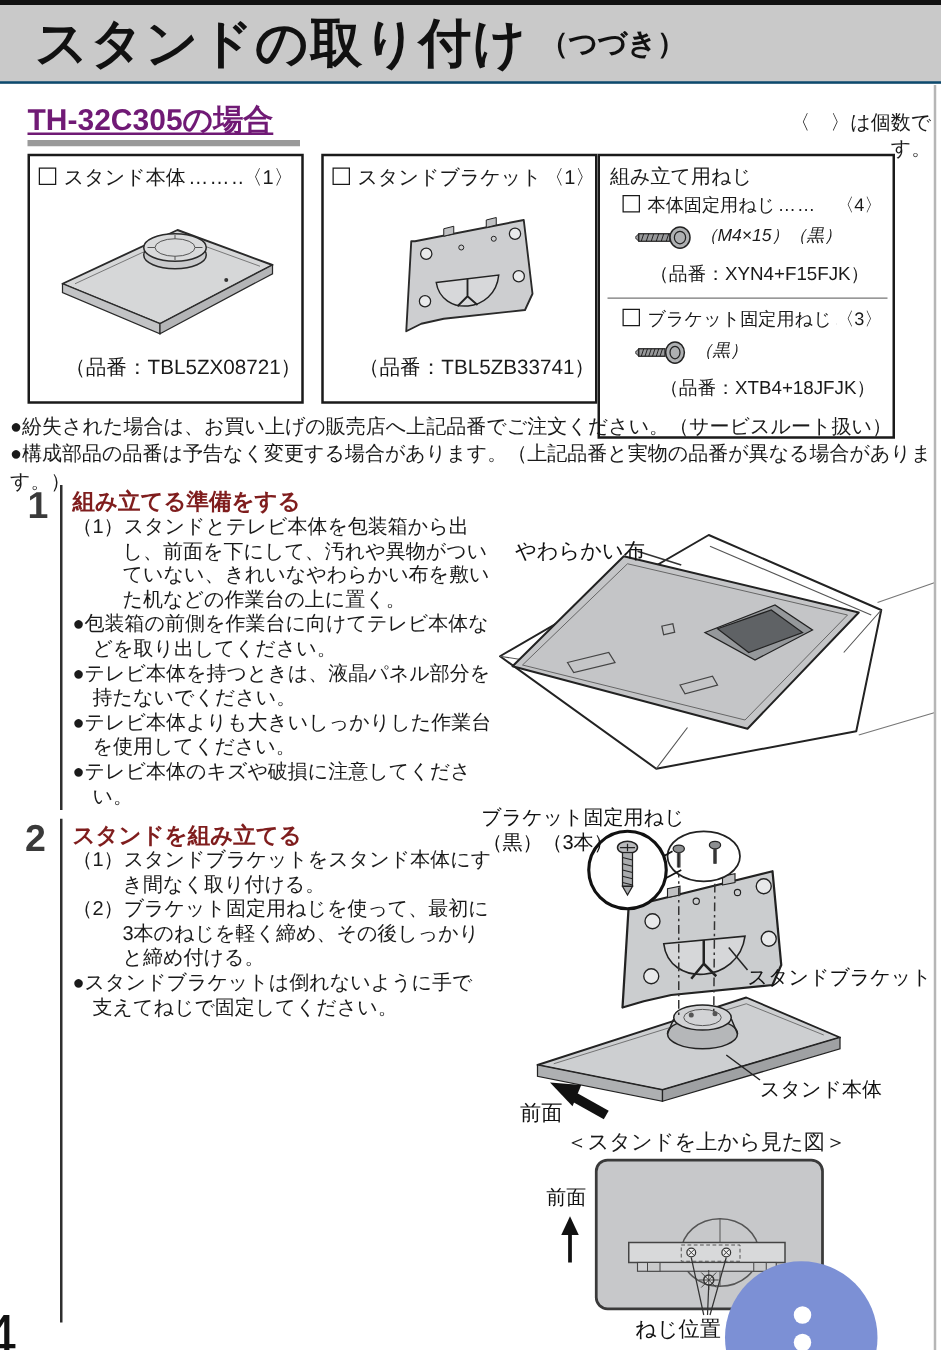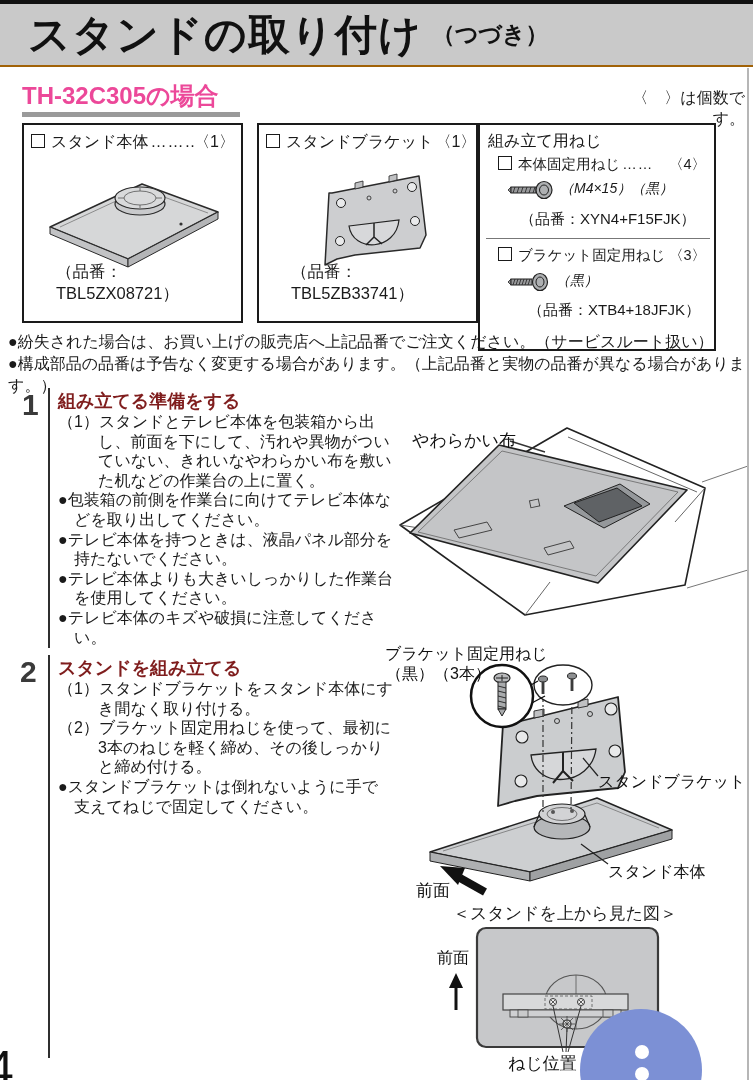--- a/index.html
+++ b/index.html
@@ -3,35 +3,35 @@
 <meta charset="utf-8">
 <style>
   html,body{margin:0;padding:0;background:#fff;}
   .page{
     position:relative;width:753px;height:1080px;background:#fff;overflow:hidden;
     font-family:"Liberation Sans","DejaVu Sans",sans-serif;color:#1a1a1a;
   }
   .abs{position:absolute;}
   
   .topbar{left:0;top:0;width:753px;height:4px;background:#111;}
-  .band{left:0;top:4px;width:753px;height:63px;background:#c9c9c9;border-bottom:2px solid #a16207;
+  .band{left:0;top:4px;width:753px;height:63px;background:#c9c9c9;border-bottom:2px solid #0c4a6e;
         display:flex;align-items:center;padding-left:28px;box-sizing:border-box;}
   .band .title{font-size:42px;font-weight:bold;letter-spacing:1px;color:#111;}
   .band .suffix{font-size:23px;font-weight:bold;margin-left:10px;color:#111;}
-  .model{left:22px;top:80px;font-size:24px;font-weight:bold;color:#ec4899;}
+  .model{left:22px;top:80px;font-size:24px;font-weight:bold;color:#701a75;text-decoration:underline;}
   .model-underline{left:22px;top:112px;width:218px;height:5px;background:#9a9a9a;}
   .qty{left:600px;top:88px;width:145px;font-size:16px;text-align:right;}
   
   .pbox{border:2px solid #1a1a1a;box-sizing:border-box;background:#fff;}
   .phead{display:flex;align-items:baseline;padding:7px 6px 0 7px;font-size:16px;white-space:nowrap;}
   .chk{display:inline-block;width:12px;height:12px;border:1.5px solid #1a1a1a;background:#fff;
        margin-right:6px;flex:none;position:relative;top:1px;}
   .leader{letter-spacing:1px;margin-left:2px;overflow:hidden;}
   .cnt{margin-left:auto;}
-  .pnum{position:absolute;left:0;right:0;bottom:16px;text-align:left;font-size:16.5px;padding-left:32px;}
+  .pnum{position:absolute;left:0;right:0;bottom:16px;text-align:right;font-size:16.5px;}
   .shead{position:absolute;left:8px;top:6px;font-size:16px;}
   .srow{position:absolute;display:flex;align-items:baseline;font-size:14.5px;white-space:nowrap;}
   .sspec{position:absolute;display:flex;align-items:flex-start;font-size:14px;font-style:italic;}
   .sspec svg{margin-right:6px;}
   .spnum{position:absolute;font-size:15px;white-space:nowrap;}
   .sdiv{position:absolute;left:6px;width:224px;height:1px;background:#777;}
   
   .note{left:8px;top:331px;width:742px;font-size:16px;line-height:22px;}
   
   .stepnum{font-size:30px;font-weight:bold;color:#3a3a3a;}

